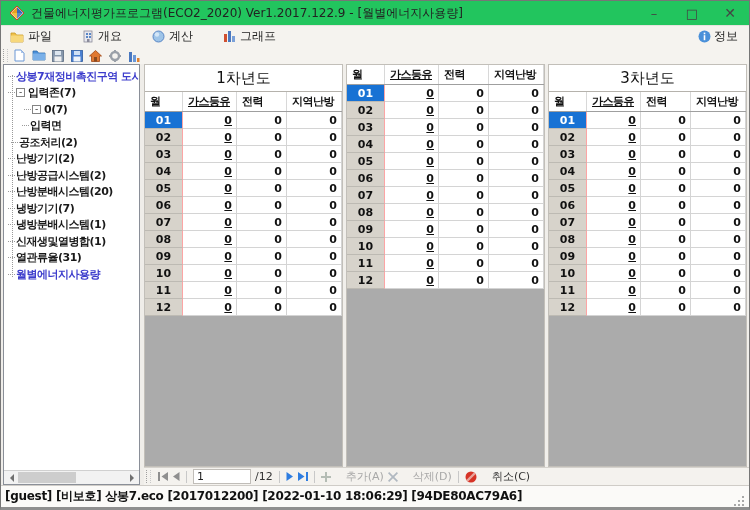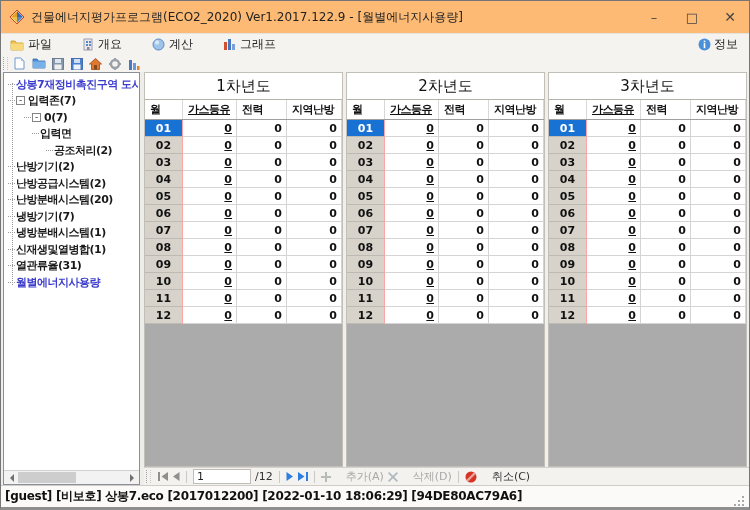--- a/index.html
+++ b/index.html
@@ -8,21 +8,21 @@
 
   .window {
     width: 750px; height: 510px;
     border: 1px solid #767676; border-bottom: 3px solid #8f8f8f;
     background: #f4f2ee;
     display: flex; flex-direction: column;
     overflow: hidden;
   }
 
   
-  .titlebar { height: 32px; background: #fdba74; display: flex; align-items: center; flex: none; justify-content: flex-end; }
+  .titlebar { height: 24px; background: #22c55e; display: flex; align-items: center; flex: none; justify-content: flex-end; }
   .titlebar .app-ico { margin: 0 6px 0 8px; width: 16px; height: 16px; flex: none; }
   .titlebar .ttext { font-size: 12px; color: #222; white-space: nowrap; overflow: hidden; }
   .wctrls { margin-left: auto; display: flex; height: 100%; }
   .wbtn { width: 38px; height: 100%; display: flex; align-items: center; justify-content: center;
           font-size: 13px; color: #444; }
   .wbtn.close { font-size: 14px; }
 
   
   .menubar { height: 22px; background: #f5f3ef; border-top: 1px solid #e6e3de; display: flex; align-items: center; padding: 0 9px; flex: none; }
   .menu-item { display: flex; align-items: center; gap: 4px; margin-right: 30px; font-size: 12px; color: #222; }
@@ -225,25 +225,25 @@
           <div class="tree-item" style="padding-left: 4px;">
             <span class="tree-dash"></span>
             <span class="tree-expander">-</span>
             <span class="tree-label">입력존(7)</span>
           </div>
           <div class="tree-item" style="padding-left: 20px;">
             <span class="tree-dash"></span>
             <span class="tree-expander">-</span>
             <span class="tree-label">0(7)</span>
           </div>
-          <div class="tree-item" style="padding-left: 28px;">
+          <div class="tree-item" style="padding-left: 18px;">
             <span class="tree-dash"></span>
             <span class="tree-label">입력면</span>
           </div>
-          <div class="tree-item" style="padding-left: 15px; justify-content: center;">
+          <div class="tree-item" style="padding-left: 7px;">
             <span class="tree-dash"></span>
             <span class="tree-label">공조처리(2)</span>
           </div>
           <div class="tree-item" style="padding-left: 4px;">
             <span class="tree-dash"></span>
             <span class="tree-label">난방기기(2)</span>
           </div>
           <div class="tree-item" style="padding-left: 4px;">
             <span class="tree-dash"></span>
             <span class="tree-label">난방공급시스템(2)</span>
@@ -368,21 +368,20 @@
               <div class="tr">
                 <div class="td td-month w-month">12</div>
                 <div class="td td-val w-c1">0</div>
                 <div class="td td-val w-c2">0</div>
                 <div class="td td-val w-c3">0</div>
               </div>
             </div>
             <div class="gt-fill"></div>
           </div>
           <div class="grid-table">
-            <div class="gt-title">2차년도</div>
             <div class="gt-head">
               <div class="th w-month">월</div>
               <div class="th w-c1">가스등유</div>
               <div class="th w-c2">전력</div>
               <div class="th w-c3">지역난방</div>
             </div>
             <div class="gt-body">
               <div class="tr">
                 <div class="td td-month w-month selected">01</div>
                 <div class="td td-val w-c1">0</div>

